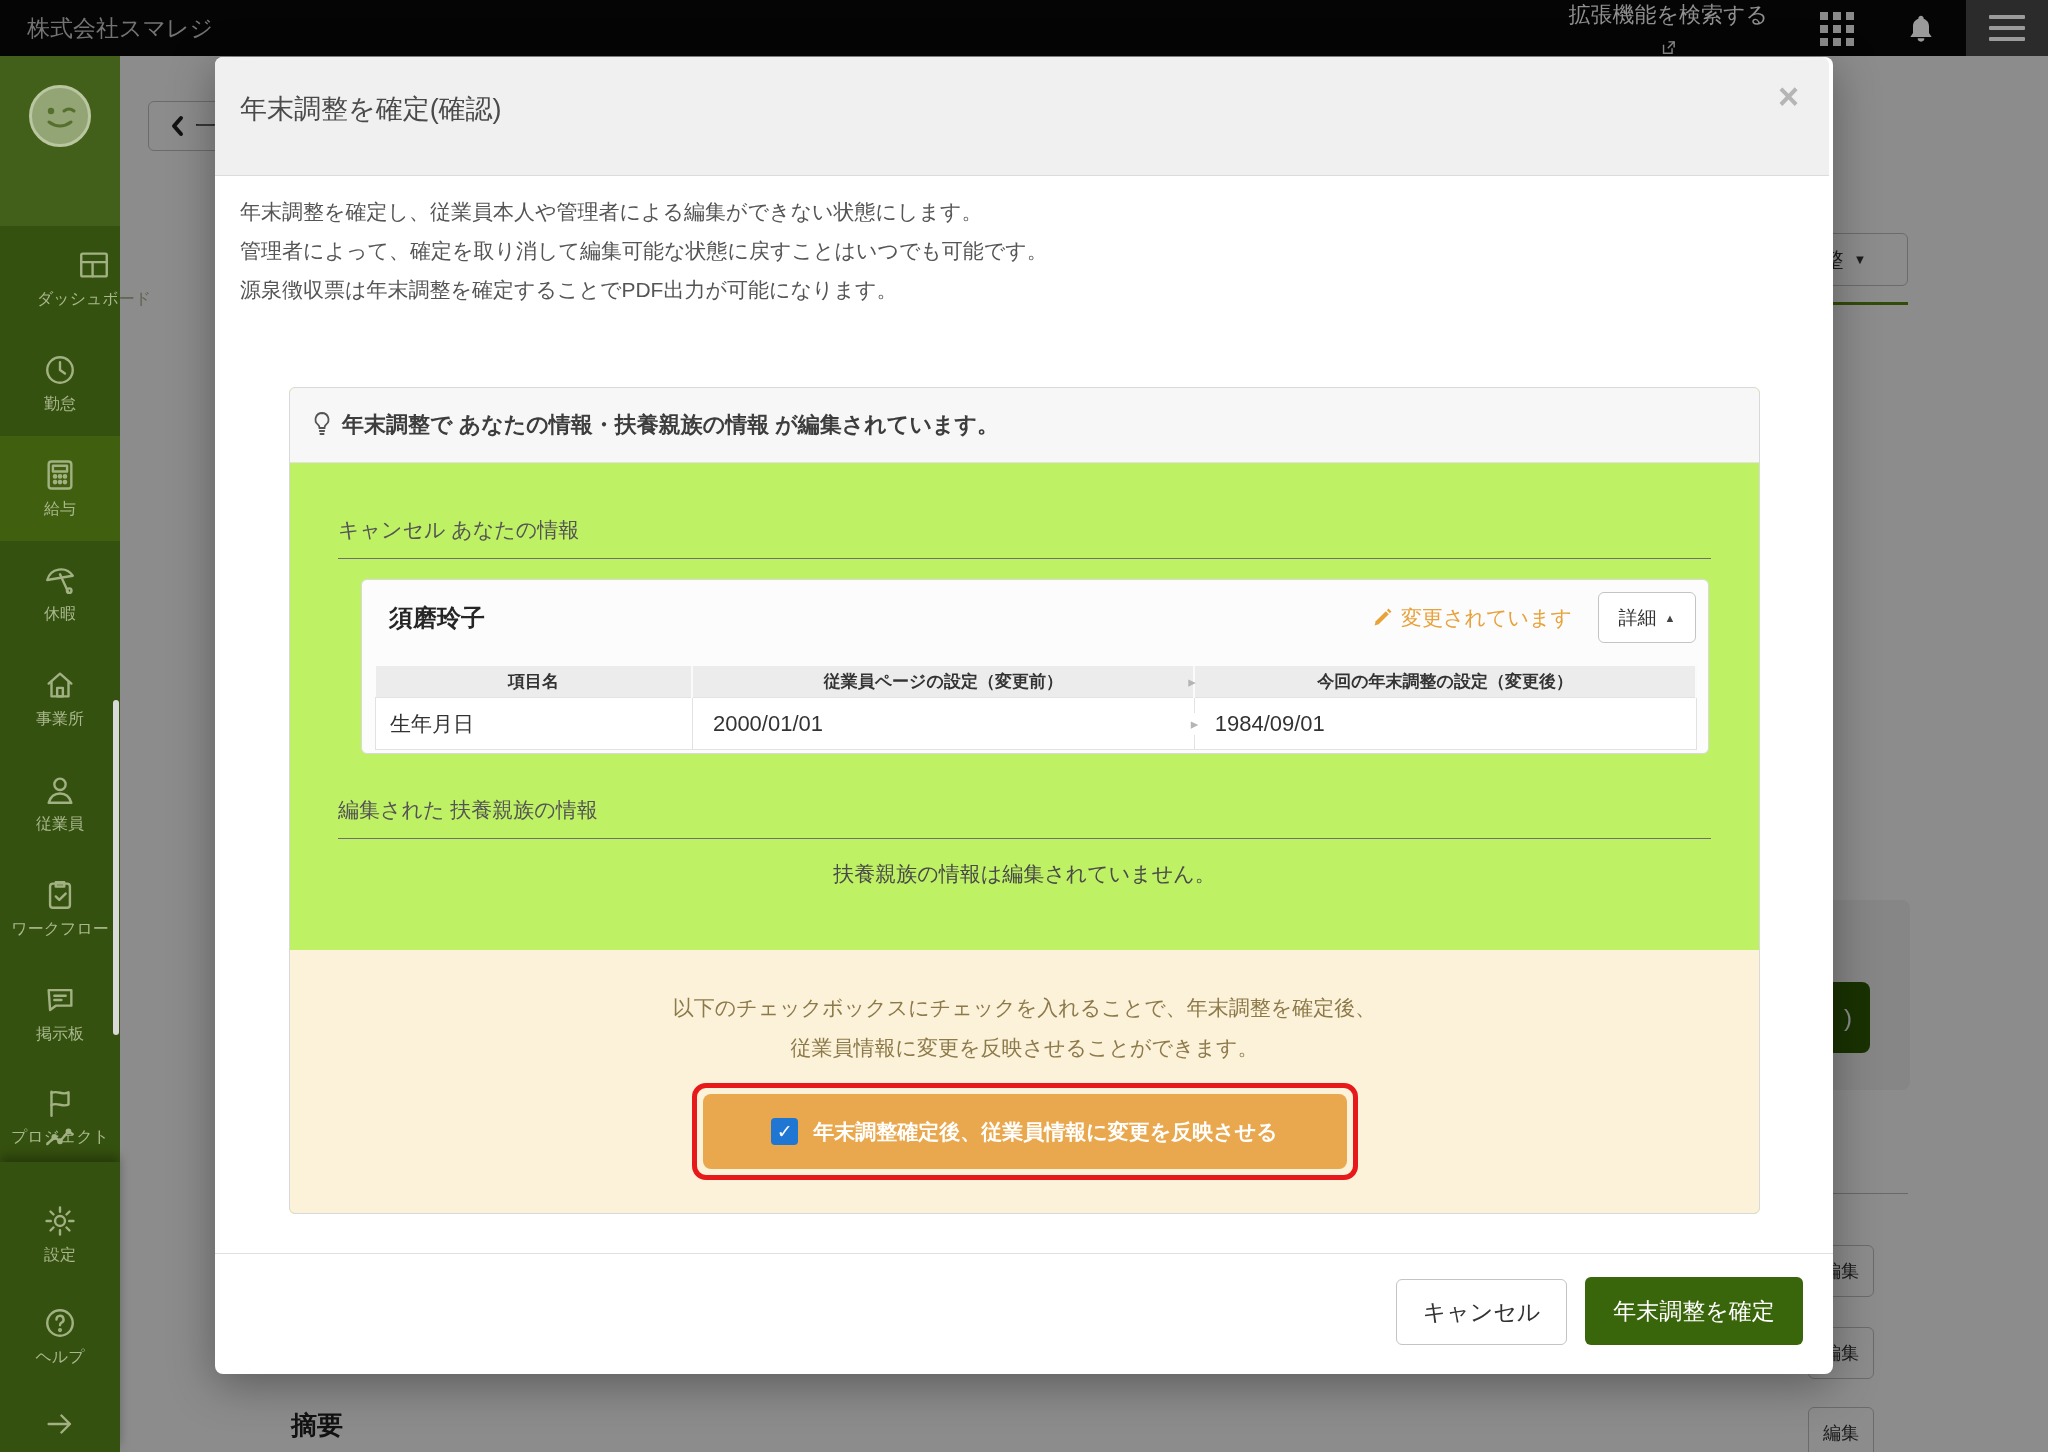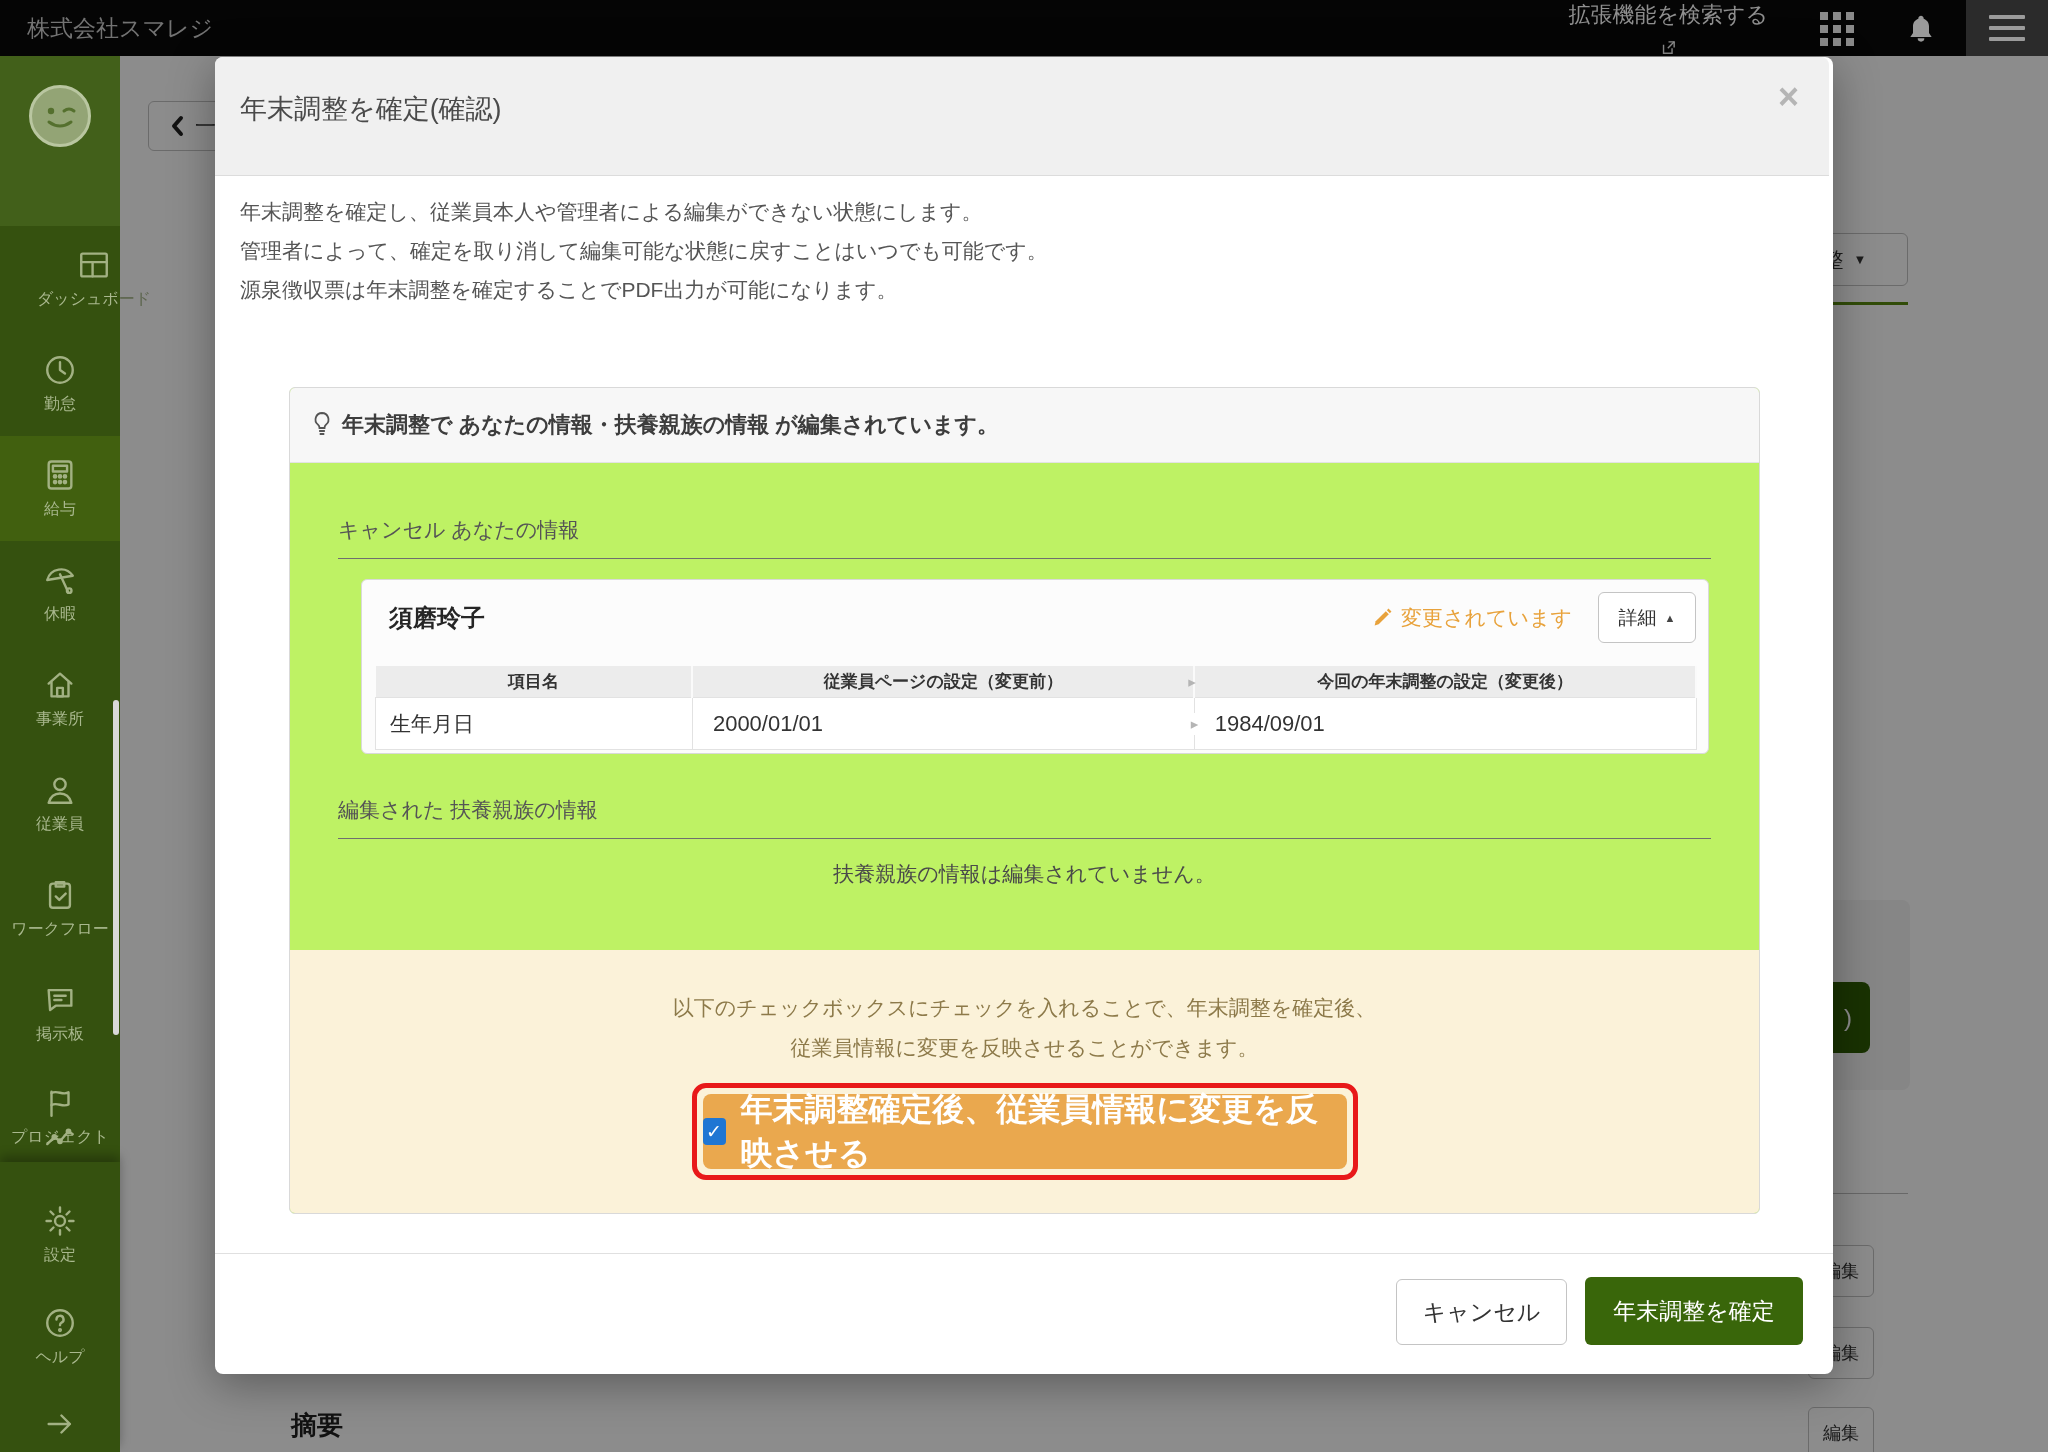--- a/index.html
+++ b/index.html
@@ -66,21 +66,21 @@
   .cmp-table td{height:49px;font-size:21px;color:#333;border:1px solid #e2e2e2;padding-left:14px;position:relative;background:#fff;}
   .cmp-table td.date{font-size:22px;padding-left:20px;}
   .col-arrow{position:absolute;top:50%;transform:translateY(-50%);color:#b5b5b5;font-size:15px;}
   .th-arrow{left:-7px;} .td-arrow{left:-4px;background:#fff;padding:2px 0;}
   .empty-txt{position:absolute;left:0;right:0;top:472px;text-align:center;font-size:21px;color:#4a4a4a;}
   .cream{position:absolute;left:0;right:0;top:562px;height:265px;background:#fbf2d9;}
   .cream .ln{position:absolute;left:0;right:0;text-align:center;font-size:21px;color:#8d7a4a;}
   .red-box{position:absolute;left:50%;transform:translateX(-50%);top:133px;width:666px;height:97px;border:5px solid #e8191a;border-radius:14px;box-sizing:border-box;padding:6px;}
   .orange-btn{width:100%;height:100%;background:#eaa84e;border-radius:8px;display:flex;align-items:center;justify-content:center;gap:15px;cursor:pointer;box-sizing:border-box;}
   .cbx{width:27px;height:27px;background:#1f76d3;border-radius:4px;display:flex;align-items:center;justify-content:center;color:#fff;font-size:19px;font-weight:bold;cursor:pointer;}
-  .orange-btn .olabel{color:#fff;font-size:32px;font-weight:bold;}
+  .orange-btn .olabel{color:#fff;font-size:21px;font-weight:bold;}
   .modal-hr{position:absolute;left:0;right:0;top:1196px;height:1px;background:#e0e0e0;}
   .cancel-btn{position:absolute;right:266px;top:1222px;width:171px;height:66px;font-size:23px;}
   .confirm-btn{position:absolute;right:30px;top:1220px;width:218px;height:68px;background:#39660a;border:none;border-radius:6px;color:#fff;font-size:23px;display:flex;align-items:center;justify-content:center;cursor:pointer;}
   .icon-ext{width:19px;height:19px;} .icon-ext *{stroke:#8f8f8f;fill:none;stroke-width:2;}
   .bulb-icon{width:20px;height:28px;} .bulb-icon *{stroke:#555;fill:none;stroke-width:1.8;stroke-linecap:round;}
   .pencil-icon{width:21px;height:21px;}
   .chev-icon{width:16px;height:22px;} .chev-icon *{stroke:#222;fill:none;stroke-width:4;stroke-linecap:round;stroke-linejoin:round;}
 </style>
 </head>
 <body>

